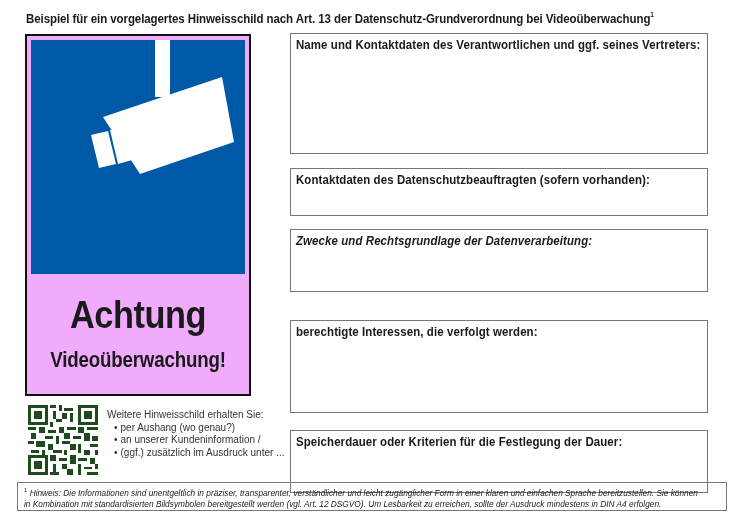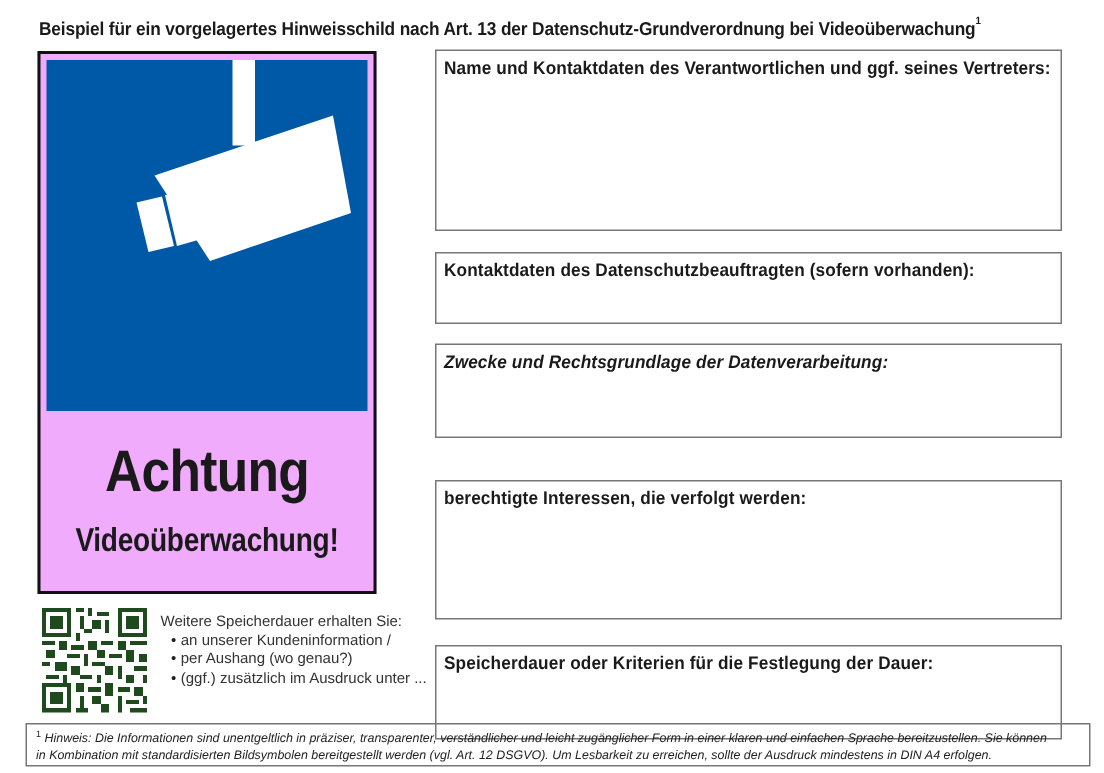--- a/index.html
+++ b/index.html
@@ -104,23 +104,23 @@
       <rect x="18" y="21" width="1" height="4"></rect>
       <rect x="20" y="22" width="3" height="1"></rect>
     <rect x="8" y="24" width="3" height="1"></rect>
       <rect x="14" y="23" width="2" height="2"></rect>
       <rect x="21" y="24" width="4" height="1"></rect>
       <rect x="24" y="21" width="1" height="2"></rect>
   </g>
 </svg>
 
 <div class="info">
-  <div>Weitere Speicherdauer erhalten Sie:</div>
+  <div>Weitere Hinweisschild erhalten Sie:</div>
+  <div class="b">per Aushang (wo genau?)</div>
   <div class="b">an unserer Kundeninformation /</div>
-  <div class="b">per Aushang (wo genau?)</div>
   <div class="b">(ggf.) zusätzlich im Ausdruck unter ...</div>
 </div>
 
 <div class="field f1">
     <span>Name und Kontaktdaten des Verantwortlichen und ggf. seines Vertreters:</span>
   </div>
 <div class="field f2">
     <span>Kontaktdaten des Datenschutzbeauftragten (sofern vorhanden):</span>
   </div>
 <div class="field f3">

